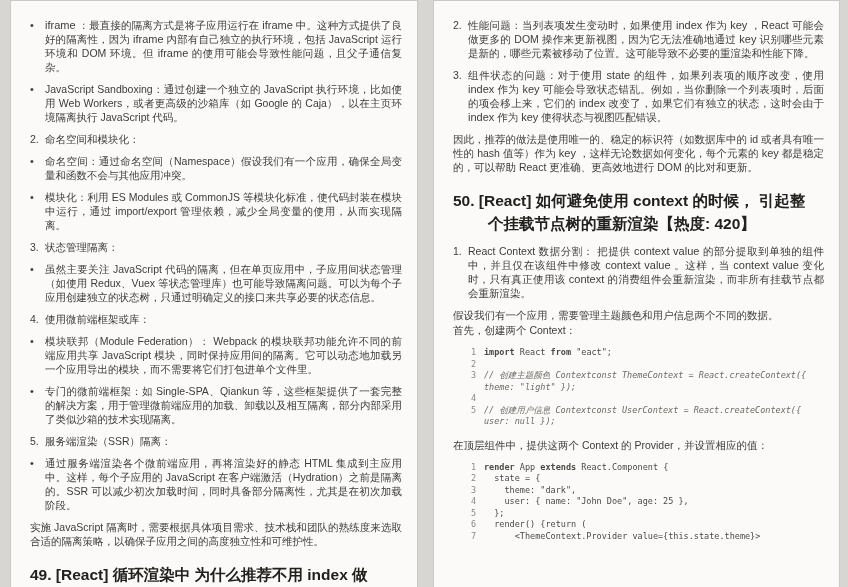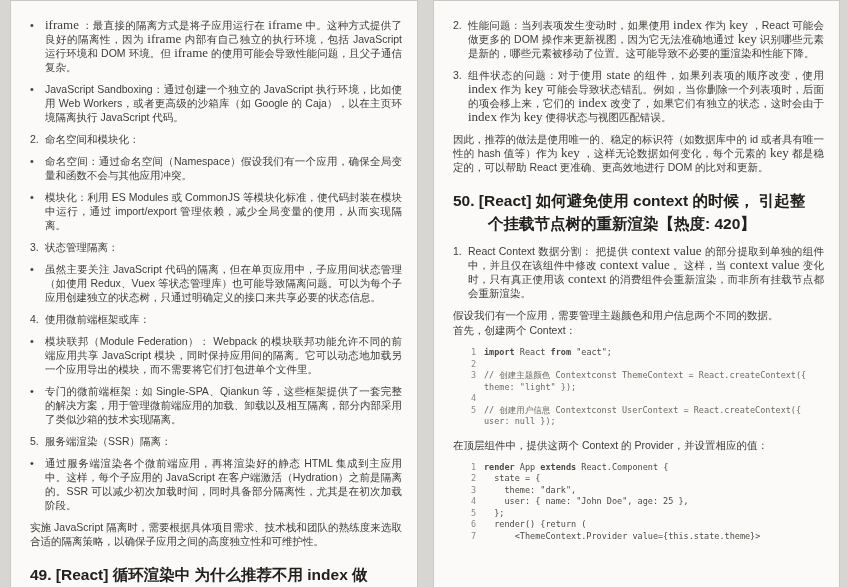--- a/index.html
+++ b/index.html
@@ -29,23 +29,23 @@
 
   .code {
     margin:10px 0 10px 7px;
     font-family:"DejaVu Sans Mono","Liberation Mono",monospace;
     font-size:8.5px; line-height:11.5px; color:#4c4945; text-align:left;
   }
   .cl { display:flex; }
   .ln { flex:none; width:16px; text-align:right; margin-right:8px; color:#8d8a84; }
   .ct { white-space:pre-wrap; word-break:break-word; min-height:11.5px; }
   .s-k { font-weight:bold; }
-  .s-c { color:#6e6a64; }
+  .s-c { font-style:italic; color:#6e6a64; }
 
-  .ic { font-family:Liberation Serif, serif; font-size:13px; }
+  .ic { font-family:Liberation Sans, sans-serif; font-size:11px; }
 
   .watermark {
     position:absolute; right:2px; bottom:1px; z-index:5;
     font-size:28px; font-weight:bold; letter-spacing:0.5px; white-space:nowrap;
     color:#fcfbf8;
     -webkit-text-stroke:1.2px #59554e;
     text-shadow:2px 3px 2px rgba(73,66,59,0.55);
   }
 </style>
 </head>

